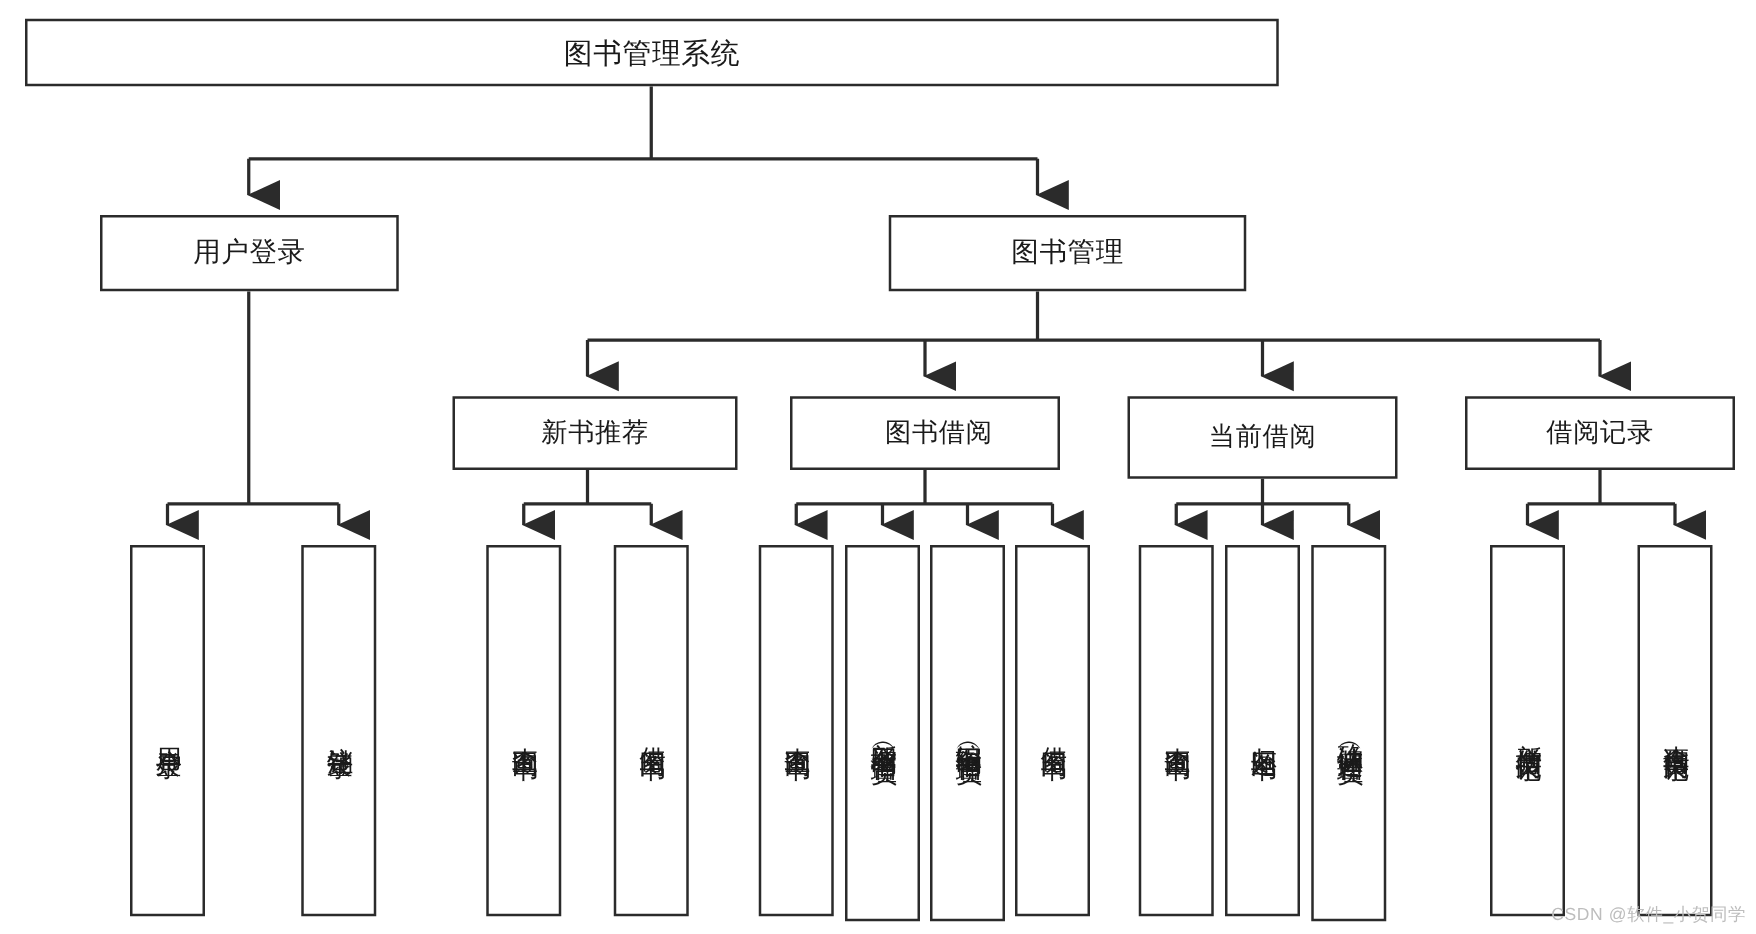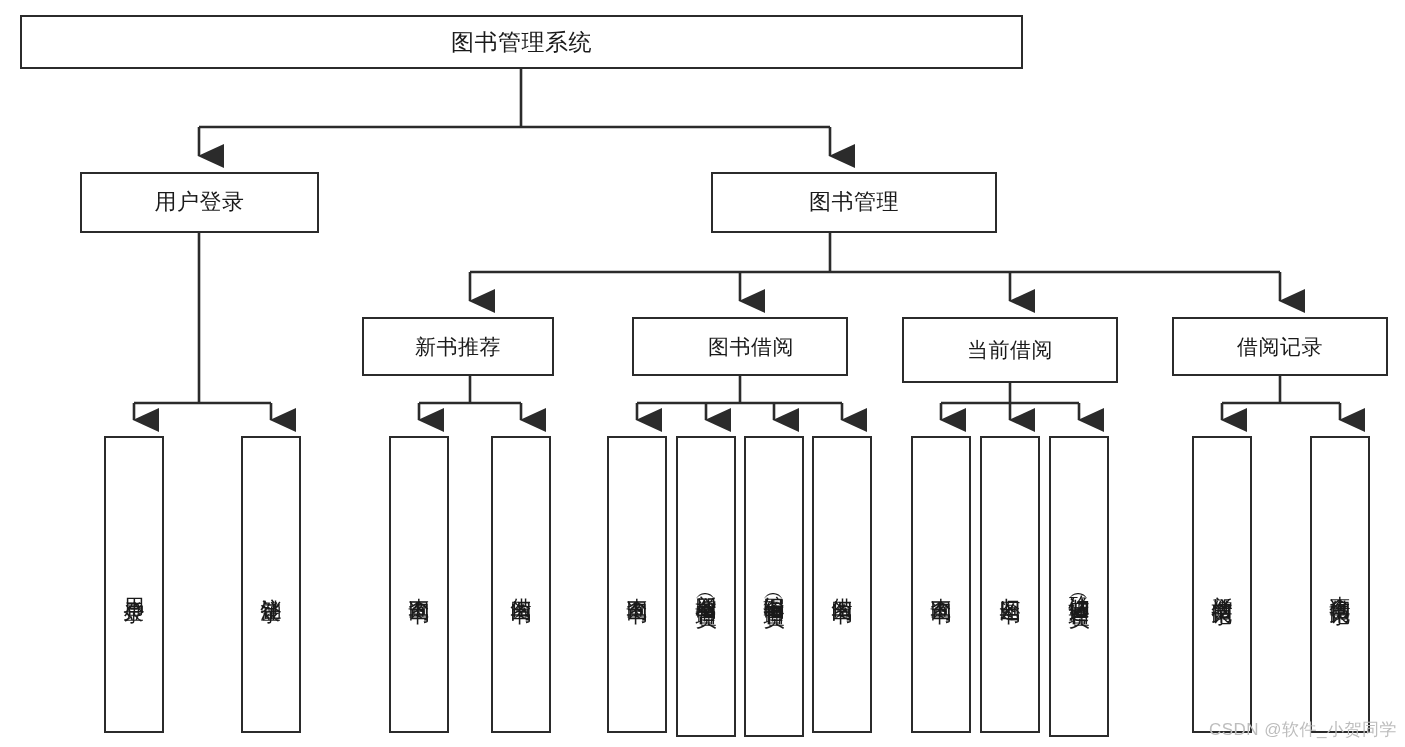--- a/index.html
+++ b/index.html
@@ -61,21 +61,21 @@
     writing-mode: vertical-rl;
     text-orientation: upright;
     letter-spacing: 2px;
     line-height: 1.05;
     white-space: nowrap;
   }
   #watermark {
     position: absolute;
     right: 8px;
     bottom: 6px;
-    font-size: 17px;
+    font-size: 14px;
     color: #bdbdbd;
     letter-spacing: 0.5px;
     white-space: nowrap;
     user-select: none;
   }
 </style>
 </head>
 <body>
 
 <div id="diagram-root">
@@ -147,21 +147,21 @@
   </div>
 
   <div class="node level1" style="left:80px; top:172px; width:239px; height:61px;">
     <span class="label">用户登录</span>
   </div>
 
   <div class="node level1" style="left:711px; top:172px; width:286px; height:61px;">
     <span class="label">图书管理</span>
   </div>
 
-  <div class="node level2" style="left:362px; top:317px; width:192px; height:59px;">
+  <div class="node level2" style="left:362px; top:317px; width:228px; height:59px;">
     <span class="label">新书推荐</span>
   </div>
 
   <div class="node level2" style="left:632px; top:317px; width:216px; height:59px;padding-left:22px;">
     <span class="label">图书借阅</span>
   </div>
 
   <div class="node level2" style="left:902px; top:317px; width:216px; height:66px;">
     <span class="label">当前借阅</span>
   </div>

